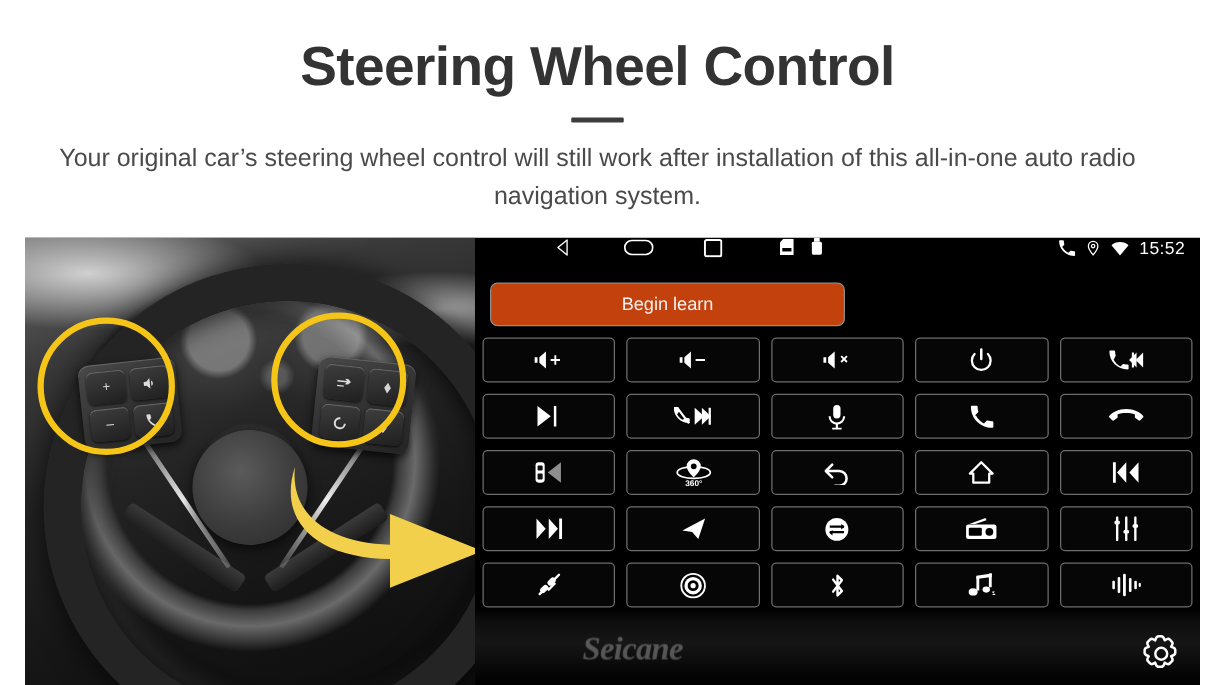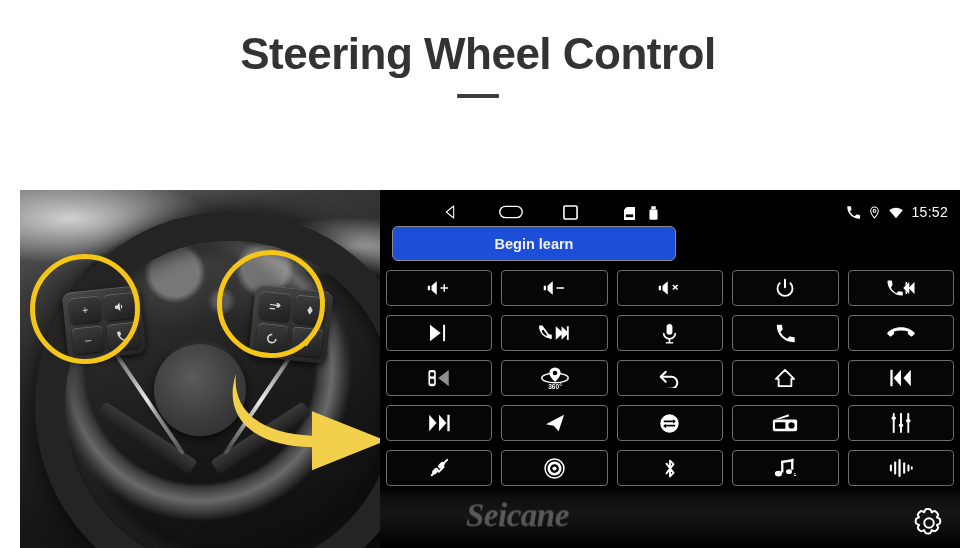--- a/index.html
+++ b/index.html
@@ -148,48 +148,47 @@
   }
   .hu-glass{
     position:absolute;left:0;right:0;bottom:0;height:62px;
     background:linear-gradient(180deg,rgba(255,255,255,0.0) 0%,rgba(255,255,255,0.055) 18%,rgba(255,255,255,0.085) 45%,rgba(0,0,0,0) 100%);
     pointer-events:none;
   }
   .watermark{
     position:absolute;left:86px;bottom:14px;
     font-family:"Liberation Serif", serif;
     font-style:italic;font-weight:bold;
-    font-size:33px;letter-spacing:-0.5px;
+    font-size:26px;letter-spacing:-0.5px;
     color:rgba(255,255,255,0.055);
     text-shadow:0 0 1px rgba(255,255,255,0.18), 0 1px 0 rgba(255,255,255,0.10);
     white-space:nowrap;
     pointer-events:none;
   }
 
   
   .statusbar{
-    height:30px;display:flex;align-items:flex-end;
+    height:30px;display:flex;align-items:flex-start;
     padding:0 12px 0 0;box-sizing:border-box;color:#ffffff;margin-left:21px;
   }
   .sb-nav{display:flex;align-items:center;gap:40px;padding-left:42px;}
   .sb-sys{display:flex;align-items:center;gap:14px;margin-left:46px;}
   .sb-right{margin-left:auto;display:flex;align-items:center;gap:7px;}
   .sb-time{font-size:14px;color:#fff;letter-spacing:.3px;}
   .statusbar svg{display:block;}
 
   
   .learn-row{padding:6px 10px 0 10px;}
   .learn-btn{
     width:282px;height:33px;margin:0 auto;
     border:1px solid #8e8e8e;border-radius:6px;
-    background:#1d4ed8;
+    background:#c2410c;
     display:flex;align-items:center;justify-content:center;
     color:#f2f2f2;font-size:14.5px;
     margin-left:2px;
-    font-weight:bold;
   }
 
   
   .grid{
     margin:9px 6px 0 6px;
     display:grid;
     grid-template-columns:repeat(5,1fr);
     grid-template-rows:repeat(5,36px);
     gap:9px 9px;
   }
@@ -204,20 +203,21 @@
     position:absolute;right:12px;bottom:6px;
   }
   .gear svg{display:block;}
 </style>
 </head>
 <body>
 
 <div class="header">
   <h1 class="page-title">Steering Wheel Control</h1>
   <div class="title-rule"></div>
+  <p class="subtitle">Your original car’s steering wheel control will still work after installation of this all-in-one auto radio navigation system.</p>
 </div>
 
 <div class="media-strip">
 
   <div class="photo">
     <div class="photo-bg"></div>
     <div class="photo-rim"></div>
     <div class="spoke left"></div>
     <div class="spoke right"></div>
     <div class="chrome l"></div>

